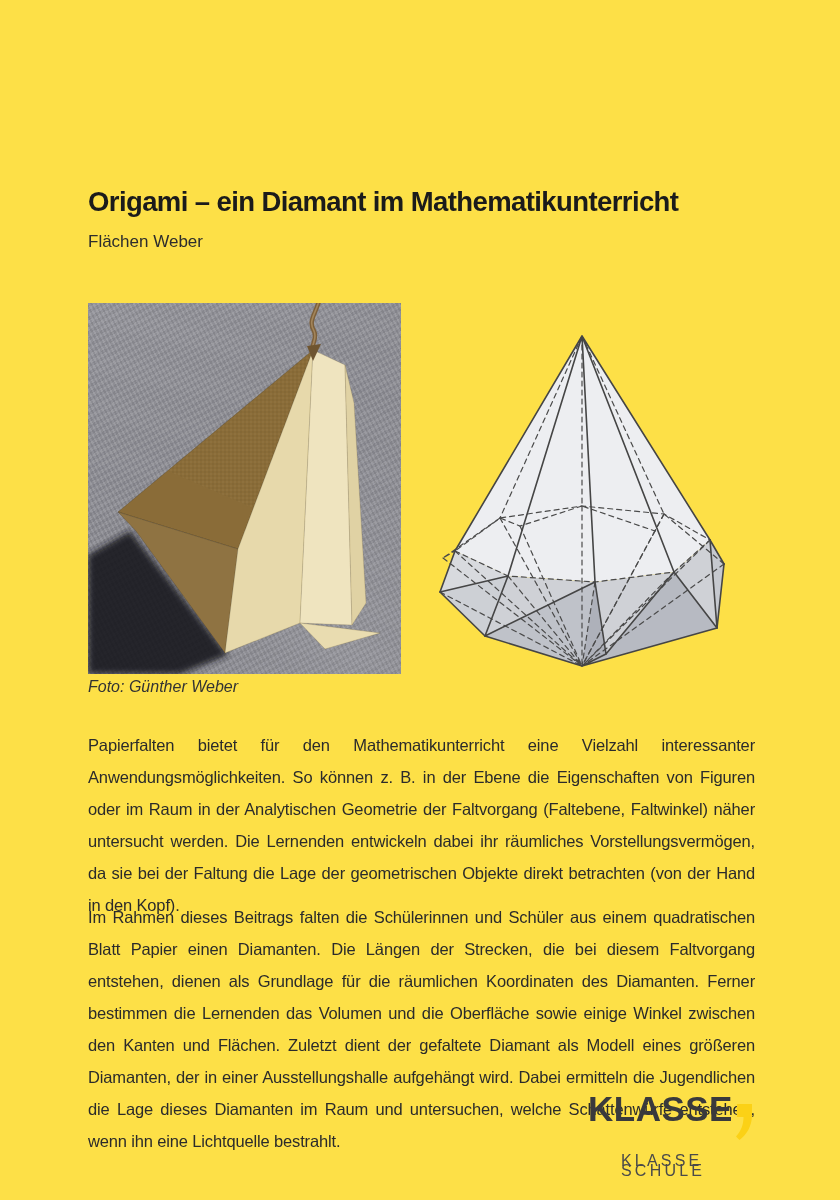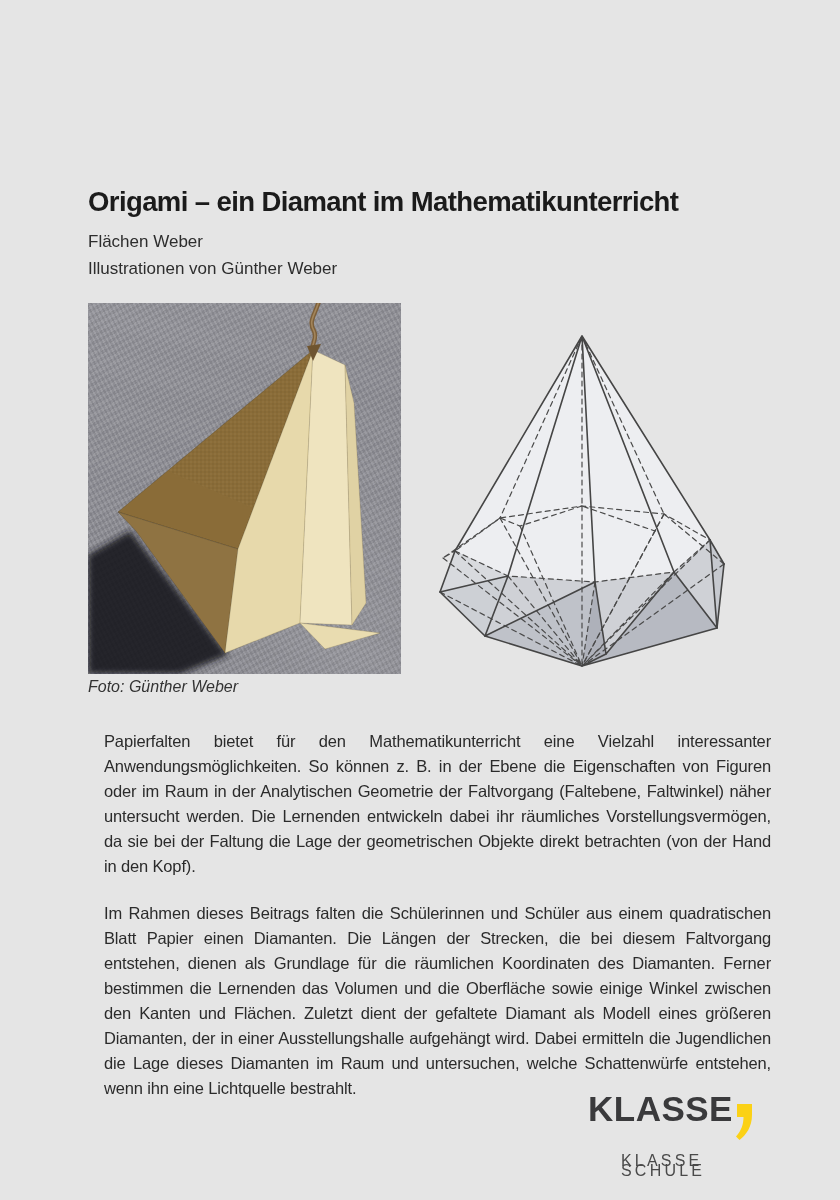--- a/index.html
+++ b/index.html
@@ -1,19 +1,19 @@
 <!DOCTYPE html>
 <html lang="de"><head>
 <meta charset="utf-8">
 <title></title>
 <style>
   html,body{margin:0;padding:0;background:#ffffff;}
   body{width:840px;height:1200px;position:relative;font-family:"Liberation Sans",sans-serif;overflow:hidden;}
 
-  .page{position:absolute;inset:0;background:#e5e5e5;}
+  .page{position:absolute;inset:0;background:#fde047;}
 
   .article-title{
     position:absolute;left:88px;top:168px;width:700px;
     font-size:27.5px;font-weight:bold;color:#1b1b1b;
     letter-spacing:-0.6px;white-space:nowrap;
   }
 
   .byline{position:absolute;left:88px;top:229px;font-size:17px;line-height:26.5px;color:#2d2d2d;}
 
   
@@ -28,22 +28,22 @@
   }
   .photo svg{position:absolute;inset:0;}
 
   .caption{position:absolute;left:88px;top:678px;font-size:16px;font-style:italic;color:#333333;}
 
   
   .diagram{position:absolute;left:425px;top:328px;width:340px;height:342px;}
 
   
   .para{
-    position:absolute;left:104px;width:667px;
-    font-size:16.5px;line-height:25px;color:#2b2b2b;
+    position:absolute;left:88px;width:667px;
+    font-size:16.5px;line-height:32px;color:#2b2b2b;
     text-align:justify;letter-spacing:-0.15px;
     hyphens:auto;-webkit-hyphens:auto;
   }
   .para-1{top:712px;}
   .para-2{top:884px;}
 
   
   .logo{position:absolute;left:588px;top:1094px;width:170px;}
   .logo-row{display:flex;align-items:flex-start;}
   .logo-word{
@@ -58,21 +58,20 @@
 </style>
 </head>
 <body>
 
 <div class="page">
 
   <h1 class="article-title">Origami – ein Diamant im Mathematikunterricht</h1>
 
   <div class="byline">
     <div>Flächen Weber</div>
-    <div>Illustrationen von Günther Weber</div>
   </div>
 
   <div class="photo">
     <svg width="313" height="371" viewBox="0 0 313 371">
       <defs>
         <filter id="soft" x="-20%" y="-20%" width="140%" height="140%">
           <feGaussianBlur stdDeviation="3"></feGaussianBlur>
         </filter>
         <pattern id="weave" width="4" height="4" patternUnits="userSpaceOnUse">
           <rect width="4" height="4" fill="none"></rect>

